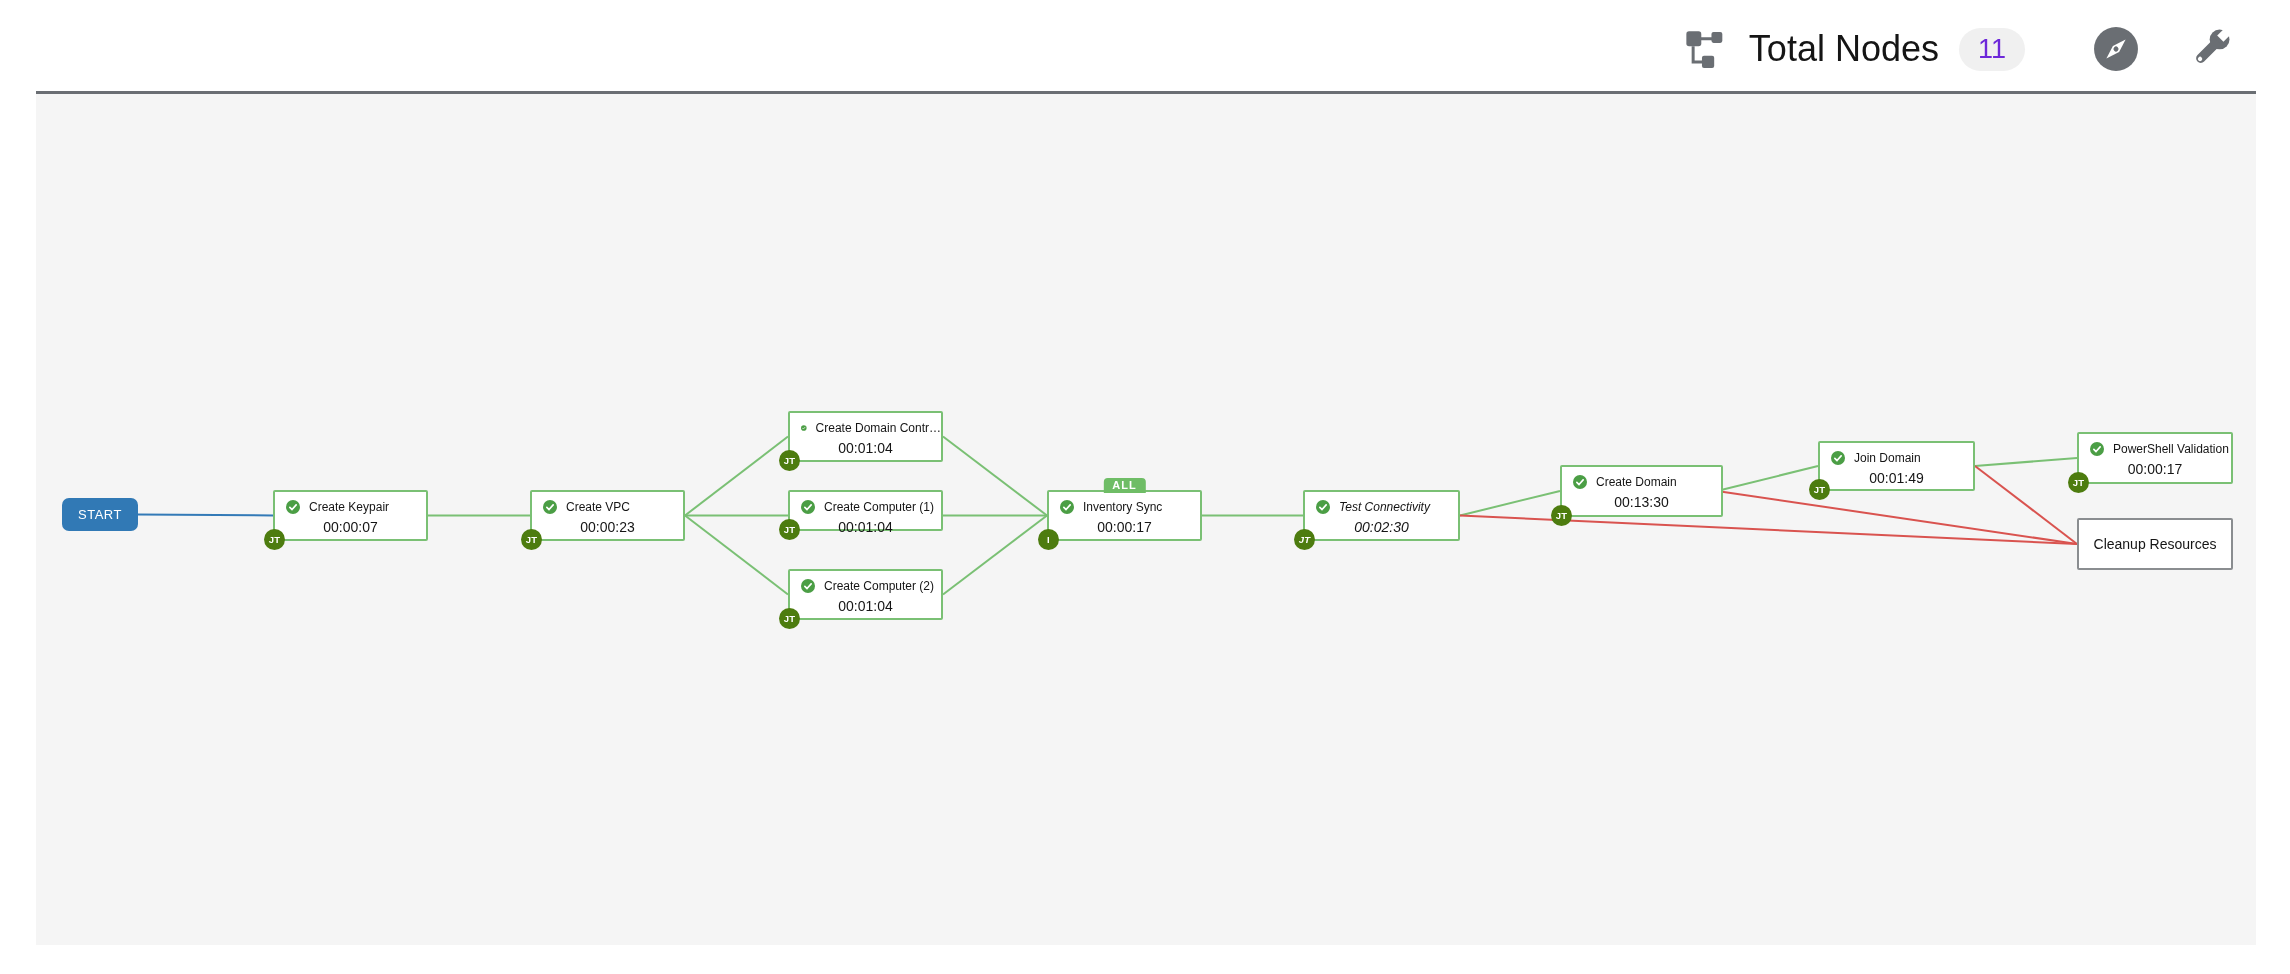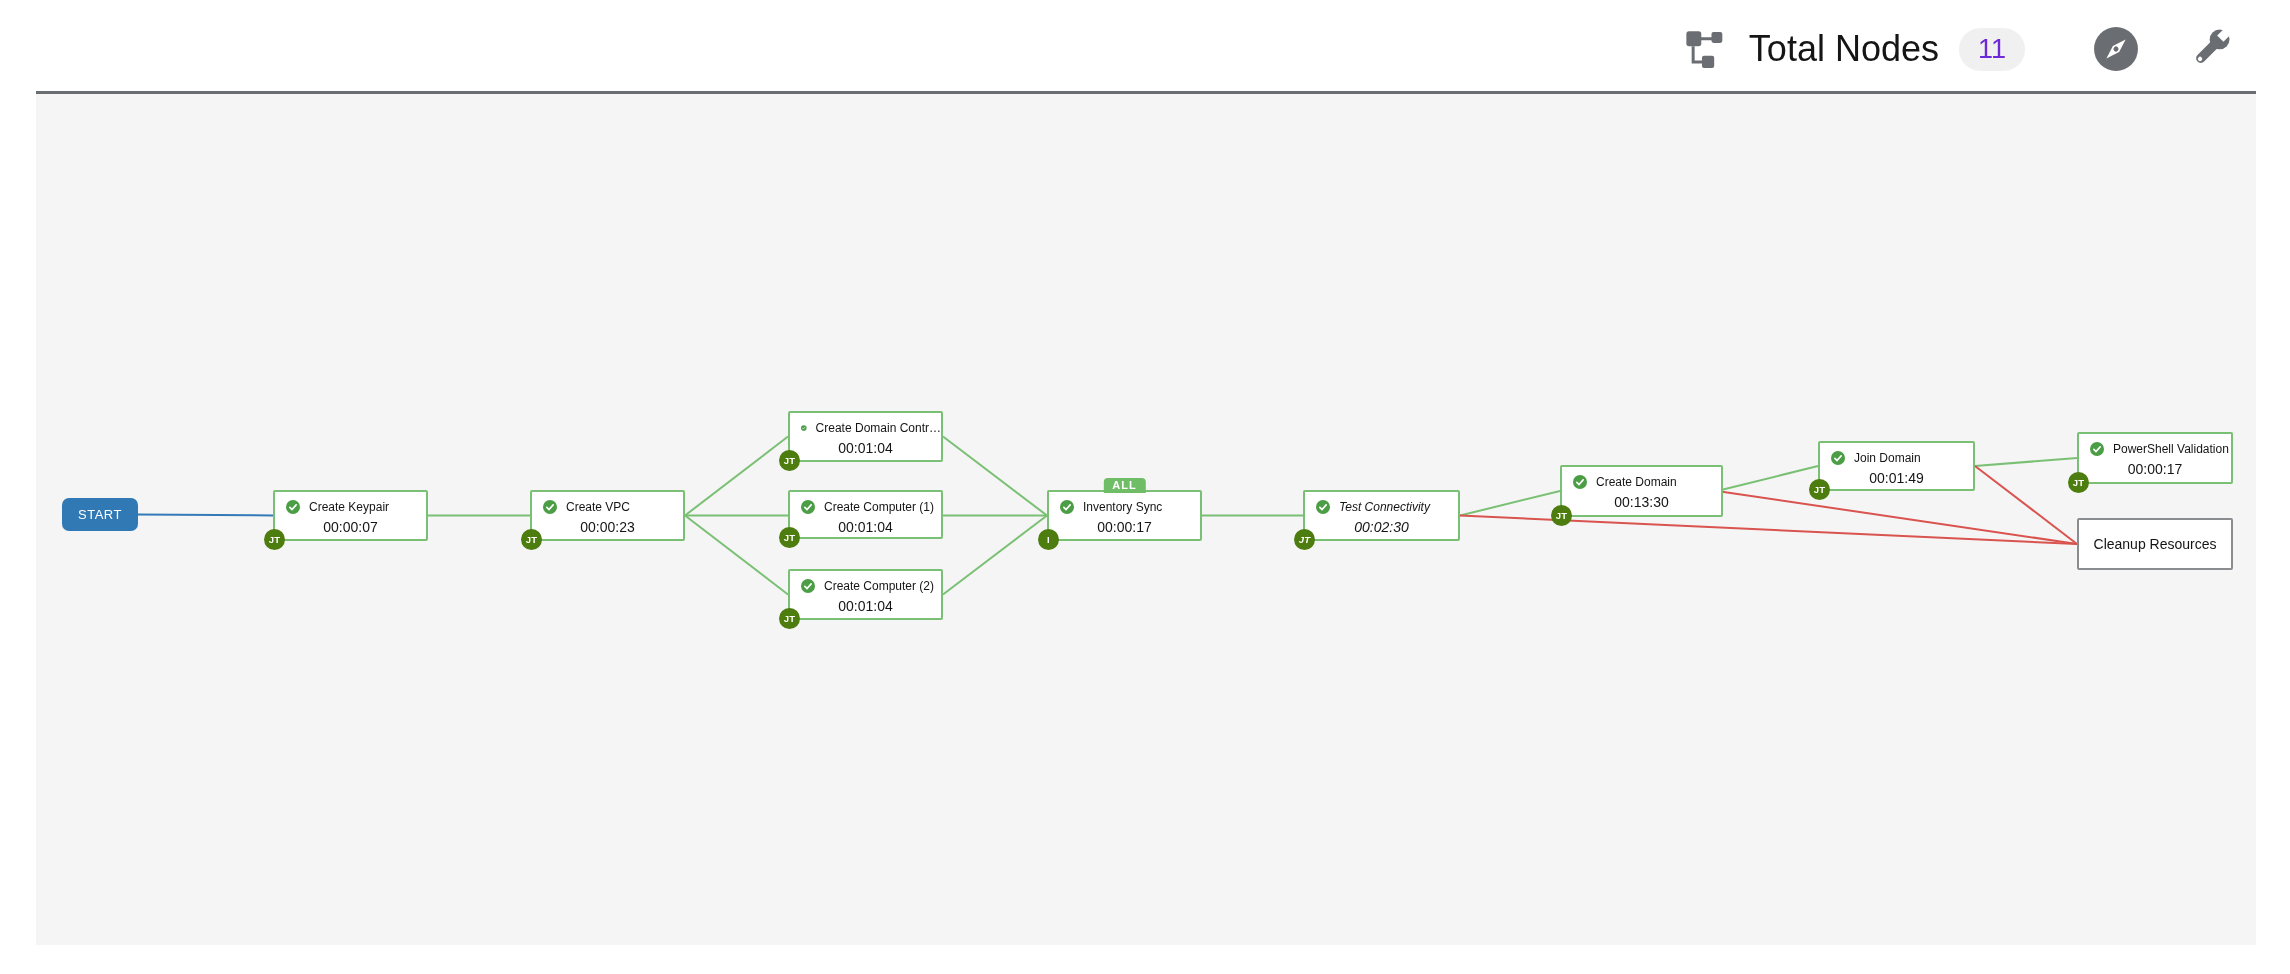--- a/index.html
+++ b/index.html
@@ -133,21 +133,21 @@
       <div class="row1">
         <svg width="14" height="14" viewBox="0 0 16 16">
           <circle cx="8" cy="8" r="8" fill="#4b9e45"></circle>
           <path d="M4.4 8.4 L6.9 10.9 L11.6 5.6" stroke="#fff" stroke-width="1.9" fill="none" stroke-linecap="round" stroke-linejoin="round"></path>
         </svg>
         <span class="name">Create Domain Contr…</span>
       </div>
       <div class="elapsed">00:01:04</div>
       <div class="corner-badge">JT</div>
     </div>
-    <div class="wf-node" style="left: 752px; top: 396px; width: 155px; height: 49px;">
+    <div class="wf-node" style="left: 752px; top: 396px; width: 155px; height: 41px;">
       <div class="row1">
         <svg width="14" height="14" viewBox="0 0 16 16">
           <circle cx="8" cy="8" r="8" fill="#4b9e45"></circle>
           <path d="M4.4 8.4 L6.9 10.9 L11.6 5.6" stroke="#fff" stroke-width="1.9" fill="none" stroke-linecap="round" stroke-linejoin="round"></path>
         </svg>
         <span class="name">Create Computer (1)</span>
       </div>
       <div class="elapsed">00:01:04</div>
       <div class="corner-badge">JT</div>
     </div>

